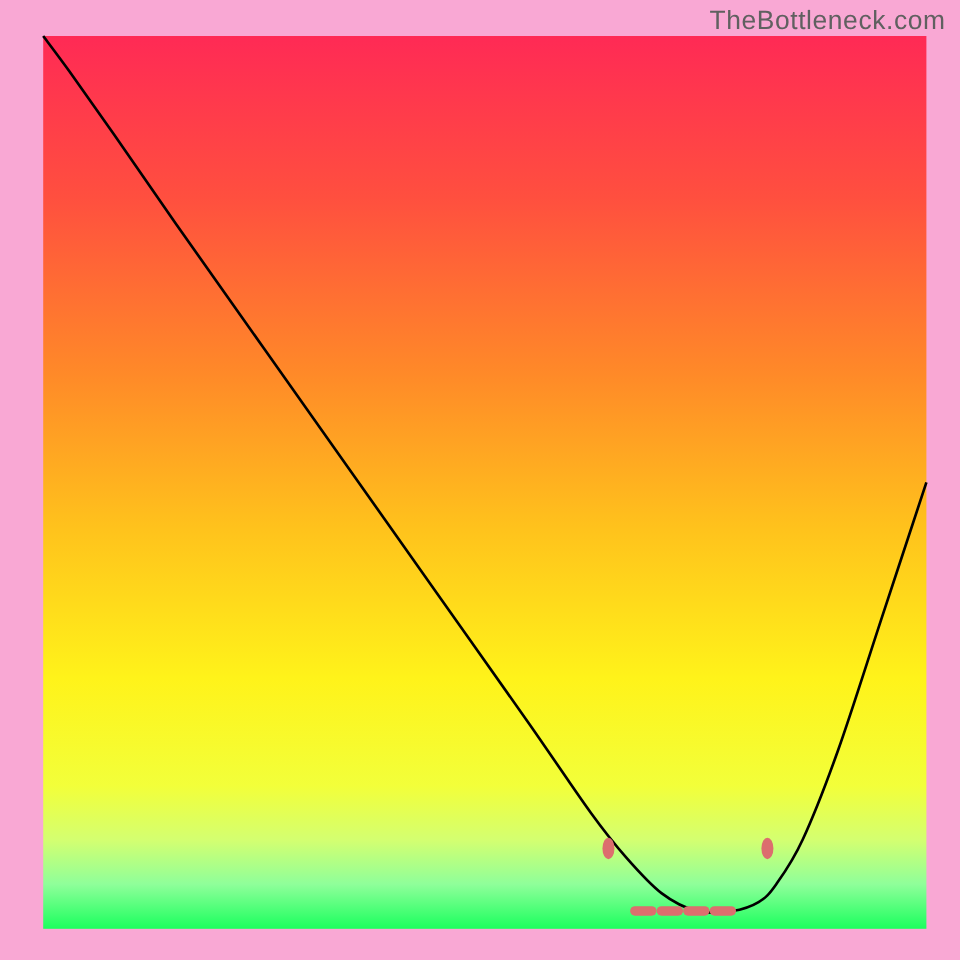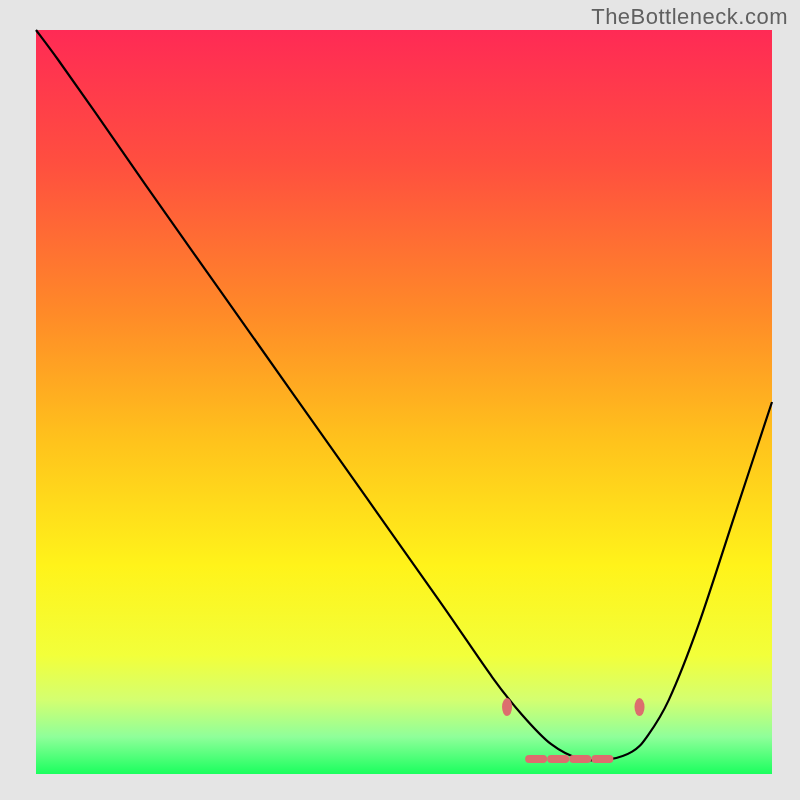--- a/index.html
+++ b/index.html
@@ -7,21 +7,21 @@
     padding: 0;
     width: 800px;
     height: 800px;
     background: #000;
     overflow: hidden;
   }
   .frame {
     position: relative;
     width: 800px;
     height: 800px;
-    background: #e5e5e5;
+    background: #f9a8d4;
   }
   .watermark {
     position: absolute;
     top: 4px;
     right: 12px;
     font-family: Arial, Helvetica, sans-serif;
     font-size: 22px;
     font-weight: 400;
     color: #606060;
     letter-spacing: 0.5px;

